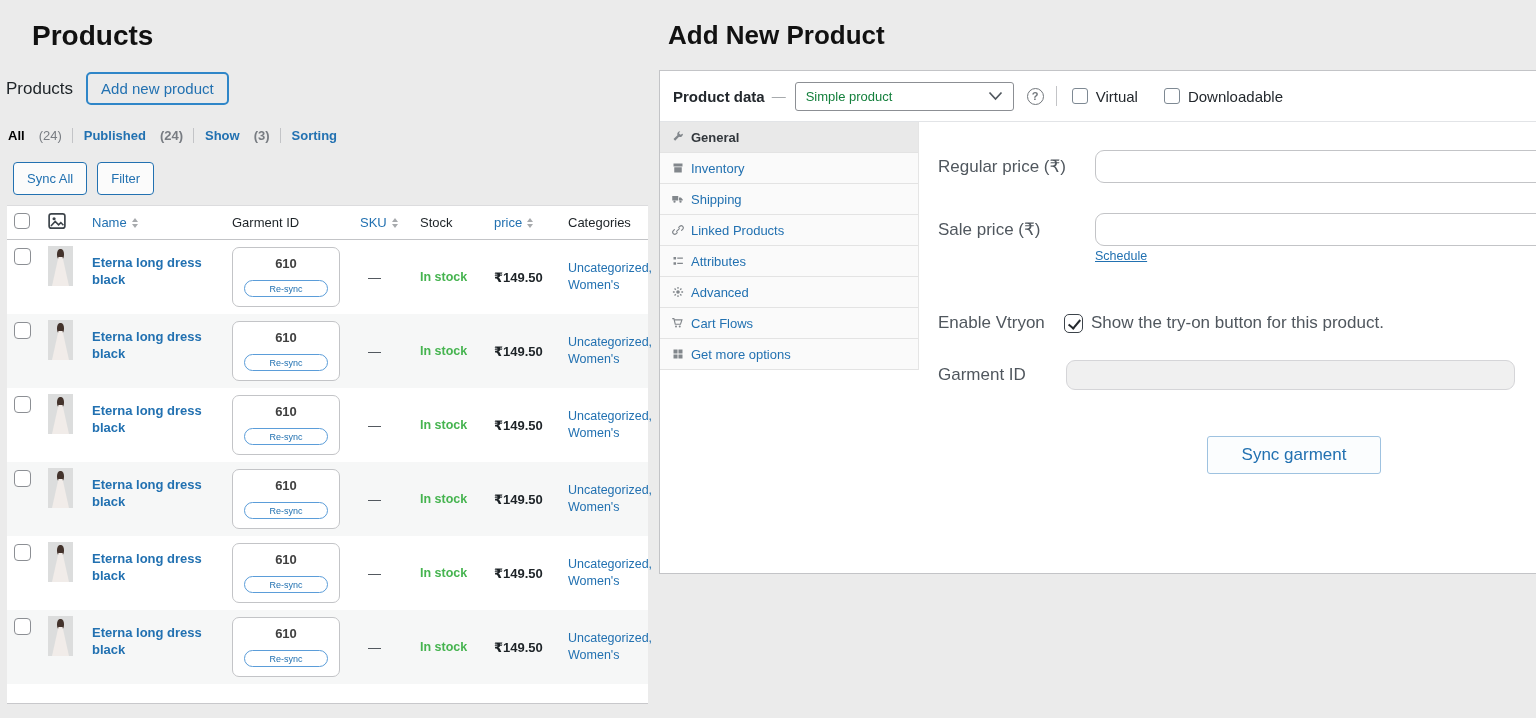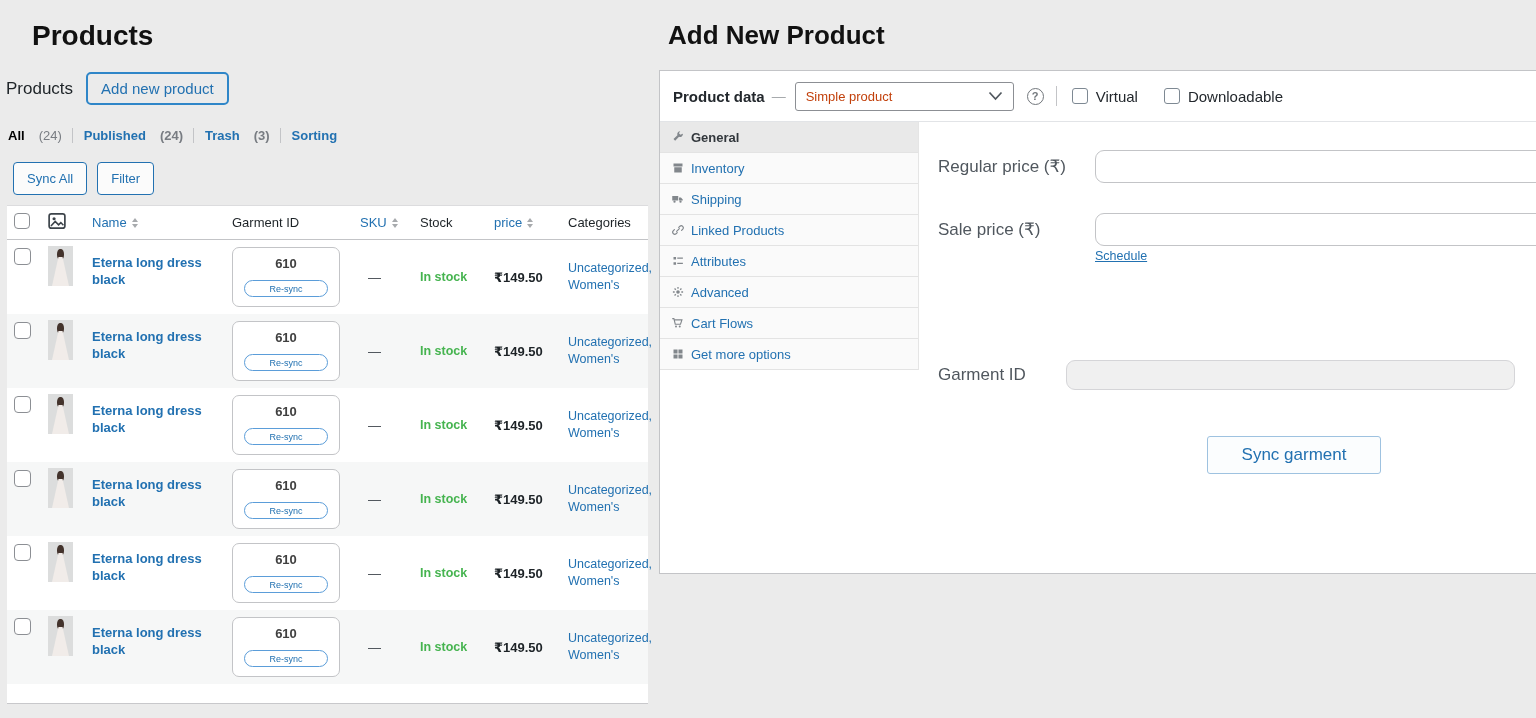--- a/index.html
+++ b/index.html
@@ -78,21 +78,21 @@
   .panel {
     position:absolute; left:659px; top:70px; width:877px; height:504px;
     background:#fff; border:1px solid #c3c4c7; border-right:none; overflow:hidden;
   }
   .pd-head { height:51px; border-bottom:1px solid #e2e4e7; display:flex; align-items:center; padding-left:13px; }
   .pd-label { font-size:15px; font-weight:700; color:#23282d; }
   .pd-dash { color:#a7aaad; margin:0 9px 0 7px; font-size:14px; }
   .select {
     width:219px; height:29px; background:#fff; border:1px solid #8c8f94; border-radius:3px;
     display:flex; align-items:center; justify-content:space-between; padding:0 10px;
-    font-size:13px; color:#c2410c; cursor:pointer;
+    font-size:13px; color:#15803d; cursor:pointer;
   }
   .help {
     width:17px; height:17px; margin-left:13px; border:1.5px solid #72777c; border-radius:50%;
     color:#72777c; font-size:11px; font-weight:600; display:flex; align-items:center; justify-content:center;
     cursor:pointer;
   }
   .vdiv { width:1px; height:20px; background:#c3c4c7; margin:0 15px 0 12px; }
   .pd-head .cb { width:16px; height:16px; border:1px solid #7e8993; border-radius:3px; cursor:pointer; }
   .hlabel { font-size:15px; color:#23282d; margin-left:8px; }
   .gap26 { width:26px; }
@@ -154,21 +154,21 @@
         <a class="flabel">All</a>
         <span class="fcount">(24)</span>
       </span>
 
       <span class="flink">
         <a class="flabel">Published</a>
         <span class="fcount">(24)</span>
       </span>
 
       <span class="flink">
-        <a class="flabel">Trash</a>
+        <a class="flabel">Show</a>
         <span class="fcount">(3)</span>
       </span>
 
       <span class="flink">
         <a class="flabel">Sorting</a>
         <span class="fcount"></span>
       </span>
     </div>
 
   <div class="actions">
@@ -462,20 +462,25 @@
       <div class="frow row-regular">
         <span class="flabel2 lbl-price">Regular price (₹)</span>
         <input class="inp" type="text" value="" style="">
       </div>
       <div class="frow row-sale">
         <span class="flabel2 lbl-price">Sale price (₹)</span>
         <input class="inp" type="text" value="" style="">
       </div>
       <a class="schedule">Schedule</a>
 
+      <div class="frow row-vtryon">
+        <span class="flabel2 lbl-vtr">Enable Vtryon</span>
+        <span class="bigcb checked"></span>
+        <span class="vtr-text">Show the try-on button for this product.</span>
+      </div>
 
       <div class="frow row-gid">
         <span class="flabel2 lbl-gid">Garment ID</span>
         <input class="inp-gid" type="text" value="" style="">
       </div>
 
       <button class="btn-sync">Sync garment</button>
     </div>
   </div>
 </div>

